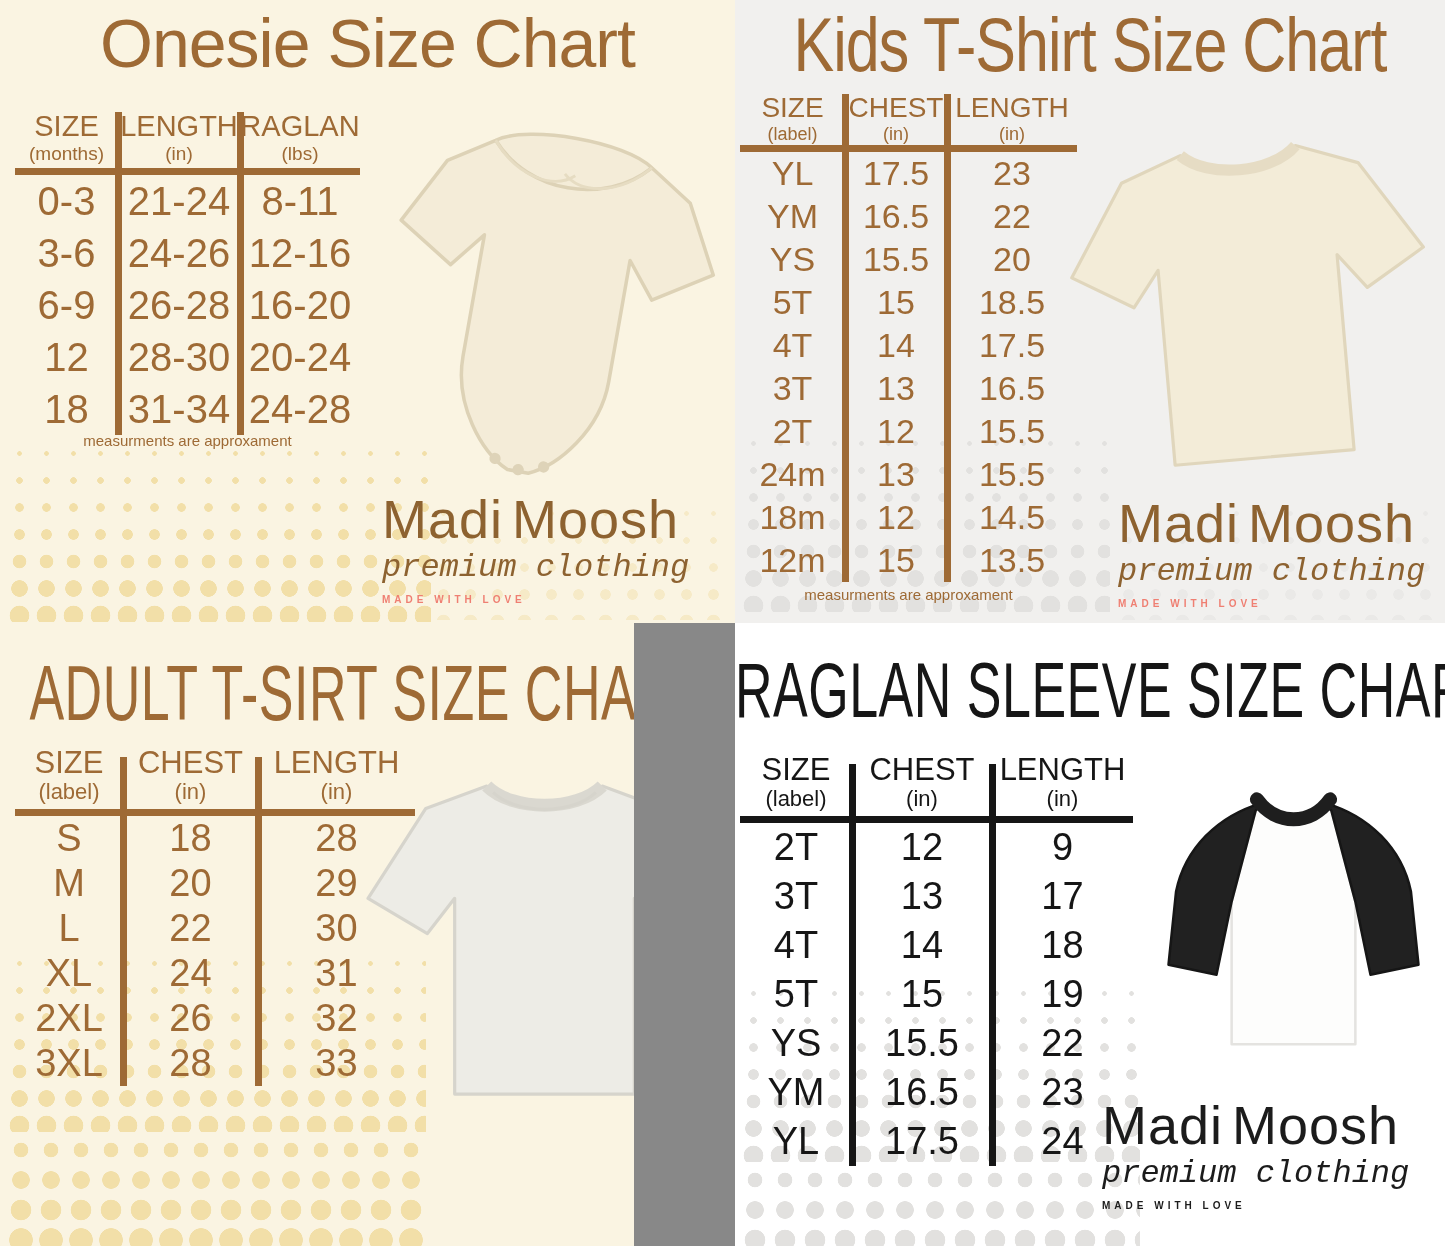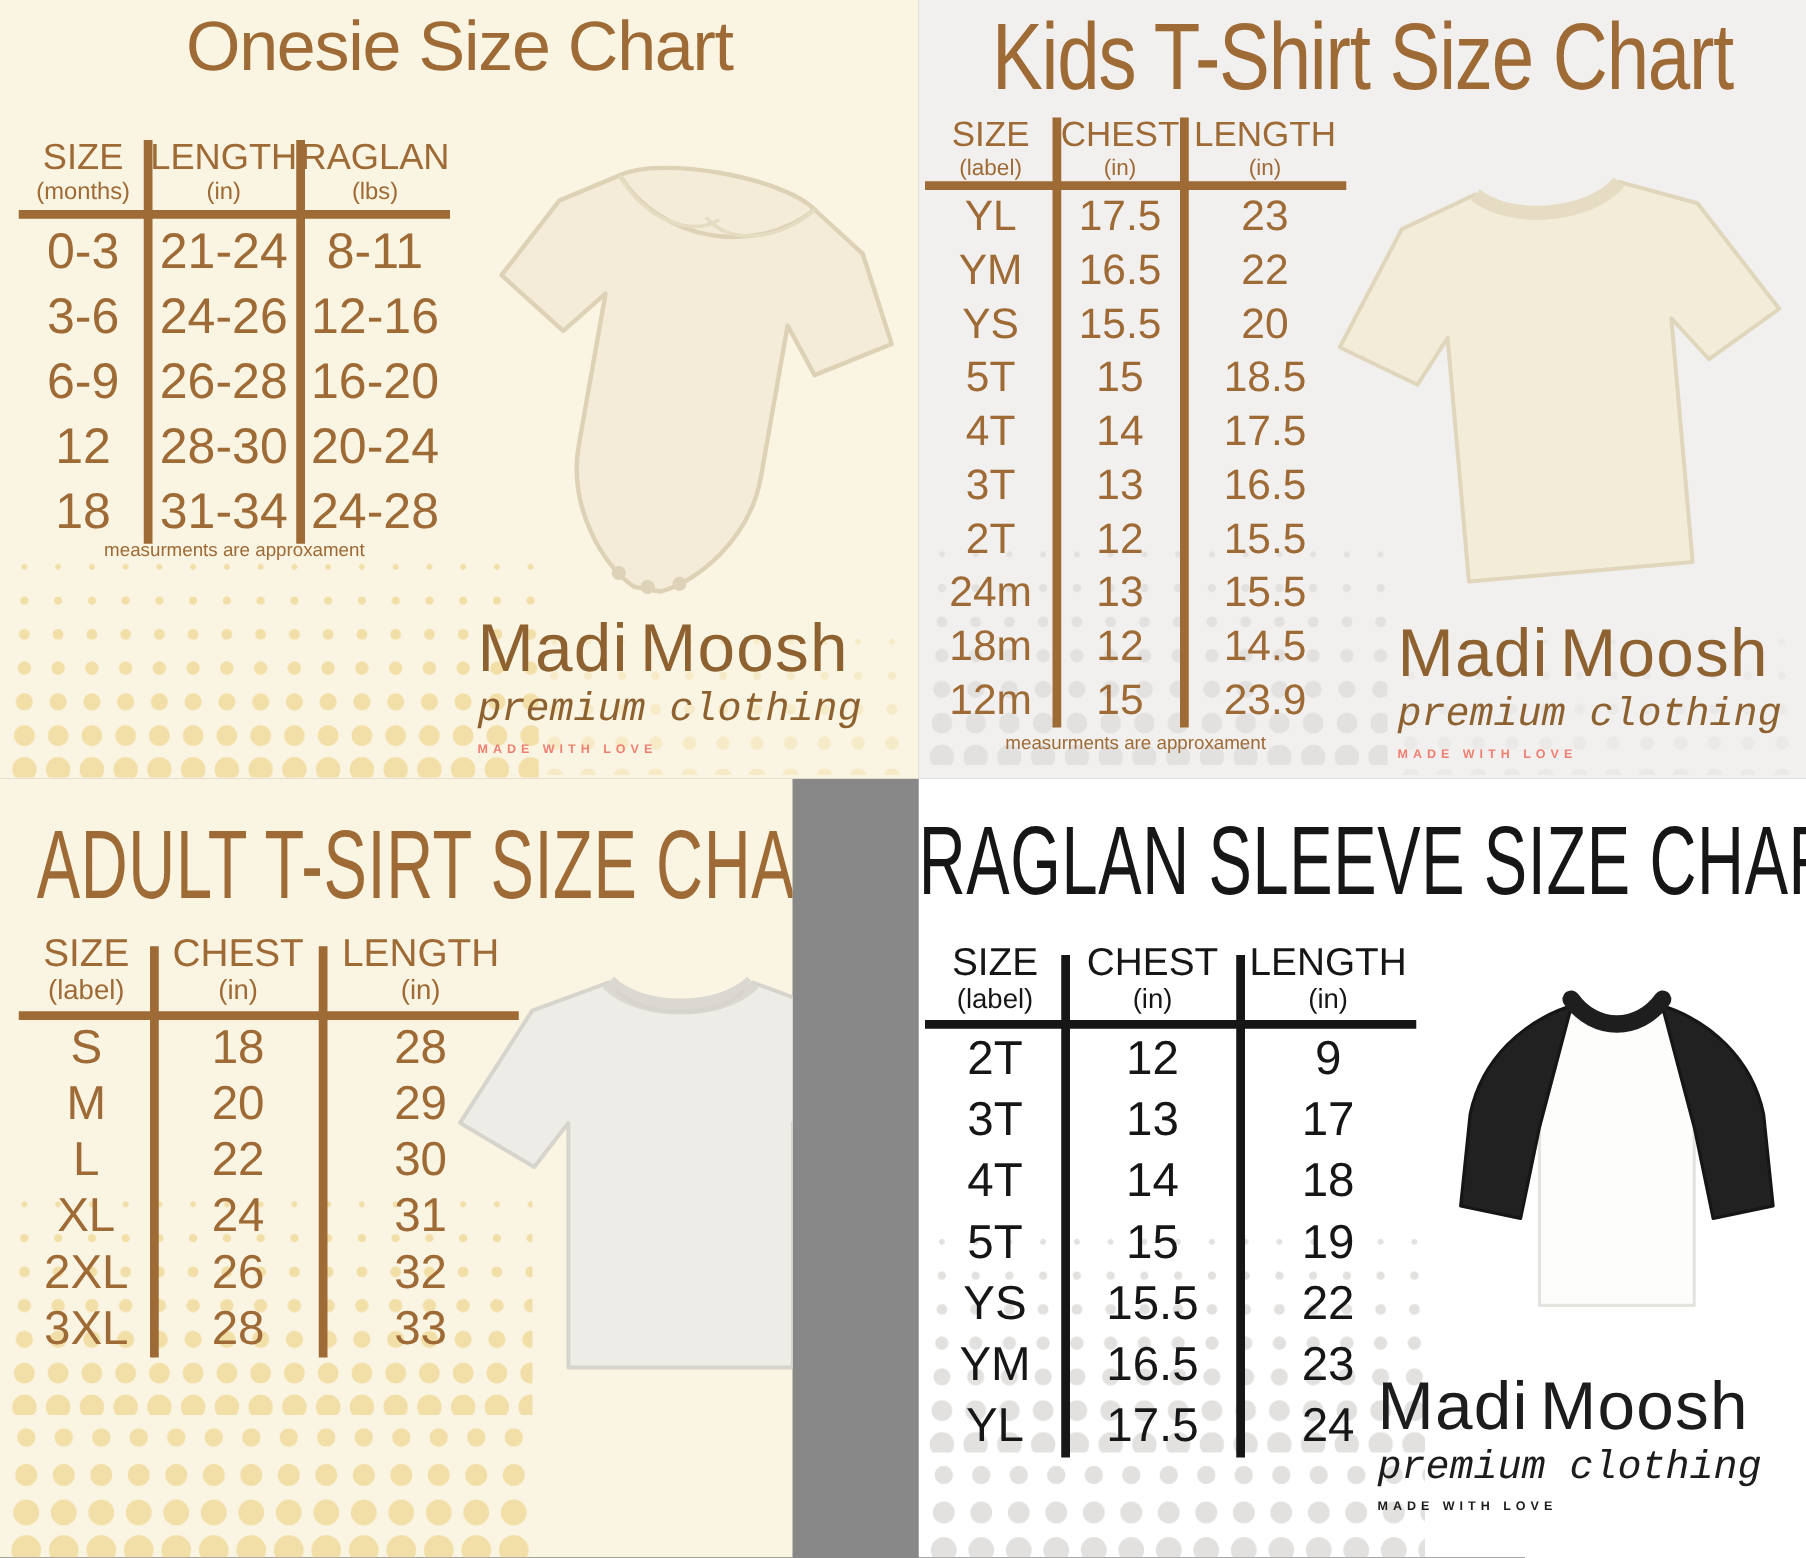--- a/index.html
+++ b/index.html
@@ -12,21 +12,21 @@
   .quad-tl{left:0;top:0;width:735px;height:623px;background:#faf4e2;}
   .quad-tr{left:735px;top:0;width:710px;height:623px;background:#f1f0ee;}
   .quad-bl{left:0;top:623px;width:634px;height:623px;background:#faf4e2;}
   .quad-br{left:735px;top:623px;width:710px;height:623px;background:#ffffff;}
 
   
   .title{
     position:absolute;margin:0;text-align:center;white-space:nowrap;
     font-weight:400;z-index:3;
   }
-  .title-soft-lg{left:0;top:4px;width:735px;font-size:56px;letter-spacing:-1px;color:#9e6a35;}
+  .title-soft-lg{left:0;top:4px;width:735px;font-size:68px;letter-spacing:-1px;color:#9e6a35;}
   .title-soft-sm{left:0;top:2px;width:710px;font-size:61px;letter-spacing:-1px;color:#9e6a35;
     transform:scale(1,1.24);transform-origin:center top;}
   .title-cond{left:0;width:735px;font-size:52px;letter-spacing:.5px;
     transform:scale(1,1.5);transform-origin:center top;}
   .title-adult{top:25px;color:#9e6a35;}
   .title-raglan{top:22px;width:710px;color:#161616;}
 
   
   .size-table{position:absolute;z-index:2;}
   .t-head,.t-body{display:grid;grid-template-columns:var(--cols);}
@@ -221,21 +221,21 @@
           <div class="t-c">12</div>
           <div class="t-c">15.5</div>
           <div class="t-c">24m</div>
           <div class="t-c">13</div>
           <div class="t-c">15.5</div>
           <div class="t-c">18m</div>
           <div class="t-c">12</div>
           <div class="t-c">14.5</div>
           <div class="t-c">12m</div>
           <div class="t-c">15</div>
-          <div class="t-c">23.9</div>
+          <div class="t-c">13.5</div>
         </div>
       <div class="vline v1"></div>
       <div class="vline v2"></div>
     </div>
 
     <div class="note note-tr">measurments are approxament</div>
 
     <svg class="garment" style="left:323px;top:92px;" width="385" height="408" viewBox="0 0 240 230" role="img">
       <g transform="rotate(-5 120 115)">
         <path d="M84,24 C100,40 140,40 156,24 L194,38 L230,94 L193,116 L176,94 L176,216

